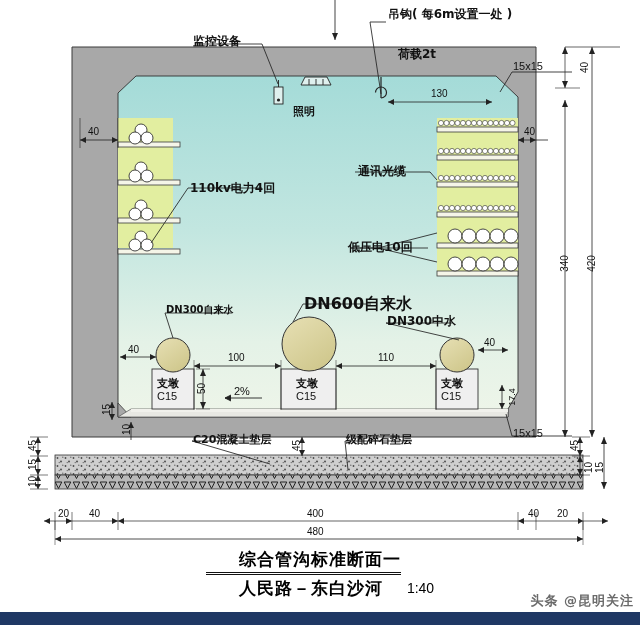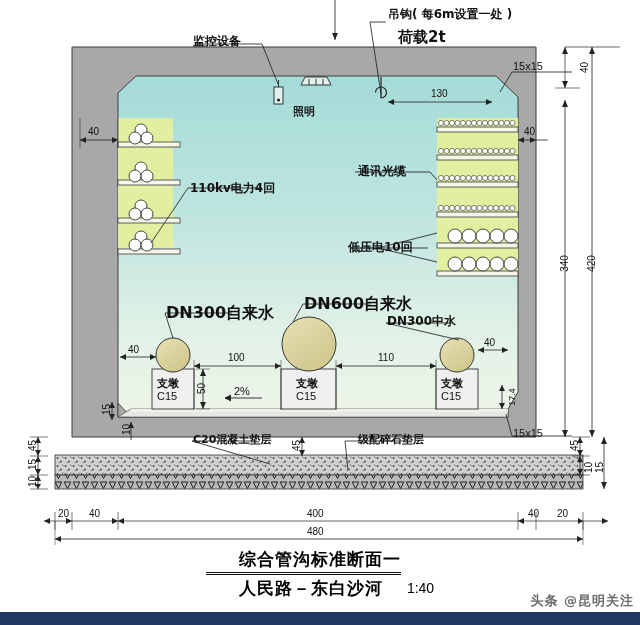--- a/index.html
+++ b/index.html
@@ -351,50 +351,50 @@
     <path d="M61,536 L55,539 L61,542" fill="#222" stroke="none"></path>
     <path d="M577,536 L583,539 L577,542" fill="#222" stroke="none"></path>
     <path d="M55,521 L55,545 M583,521 L583,545" stroke-width="0.5"></path>
   </g>
 </svg>
 
 <div class="lbl cn" style="left:193px;top:33px;font-size:12px;">监控设备</div>
 
 <div class="lbl cn" style="left:388px;top:6px;font-size:12px;">吊钩( 每6m设置一处 )</div>
 
-<div class="lbl cn" style="left:398px;top:28px;font-size:15px;">荷载2t</div>
+<div class="lbl cn" style="left:398px;top:46px;font-size:12px;">荷载2t</div>
 
 <div class="lbl cn" style="left:293px;top:104px;font-size:11px;">照明</div>
 
 <div class="lbl cn" style="left:190px;top:180px;font-size:12px;">110kv电力4回</div>
 
 <div class="lbl cn" style="left:358px;top:163px;font-size:12px;">通讯光缆</div>
 
 <div class="lbl cn" style="left:348px;top:239px;font-size:12px;">低压电10回</div>
 
-<div class="lbl cn" style="left:166px;top:303px;font-size:16px;">DN300自来水</div>
+<div class="lbl cn" style="left:166px;top:303px;font-size:10px;">DN300自来水</div>
 
 <div class="lbl cn" style="left:304px;top:294px;font-size:16px;">DN600自来水</div>
 
 <div class="lbl cn" style="left:387px;top:313px;font-size:12px;">DN300中水</div>
 
 <div class="lbl cn" style="left:157px;top:376px;font-size:11px;">支墩</div>
 <div class="lbl" style="left:157px;top:390px;font-size:11px;">C15</div>
 
 <div class="lbl cn" style="left:296px;top:376px;font-size:11px;">支墩</div>
 <div class="lbl" style="left:296px;top:390px;font-size:11px;">C15</div>
 
 <div class="lbl cn" style="left:441px;top:376px;font-size:11px;">支墩</div>
 <div class="lbl" style="left:441px;top:390px;font-size:11px;">C15</div>
 
 <div class="dim" style="left:234px;top:385px;font-size:11px;">2%</div>
 
 <div class="lbl cn" style="left:193px;top:432px;font-size:11px;">C20混凝土垫层</div>
 
-<div class="lbl cn" style="left:346px;top:432px;font-size:11px;margin-left:12px;">级配碎石垫层</div>
+<div class="lbl cn" style="left:346px;top:432px;font-size:11px;">级配碎石垫层</div>
 
 <div class="dim" style="left:88px;top:126px;">40</div>
 
 <div class="dim" style="left:524px;top:126px;">40</div>
 
 <div class="dim" style="left:431px;top:88px;text-align:center;">130</div>
 
 <div class="dim" style="left:513px;top:60px;font-size:11px;">15x15</div>
 
 <div class="dim" style="left:513px;top:427px;font-size:11px;">15x15</div>

